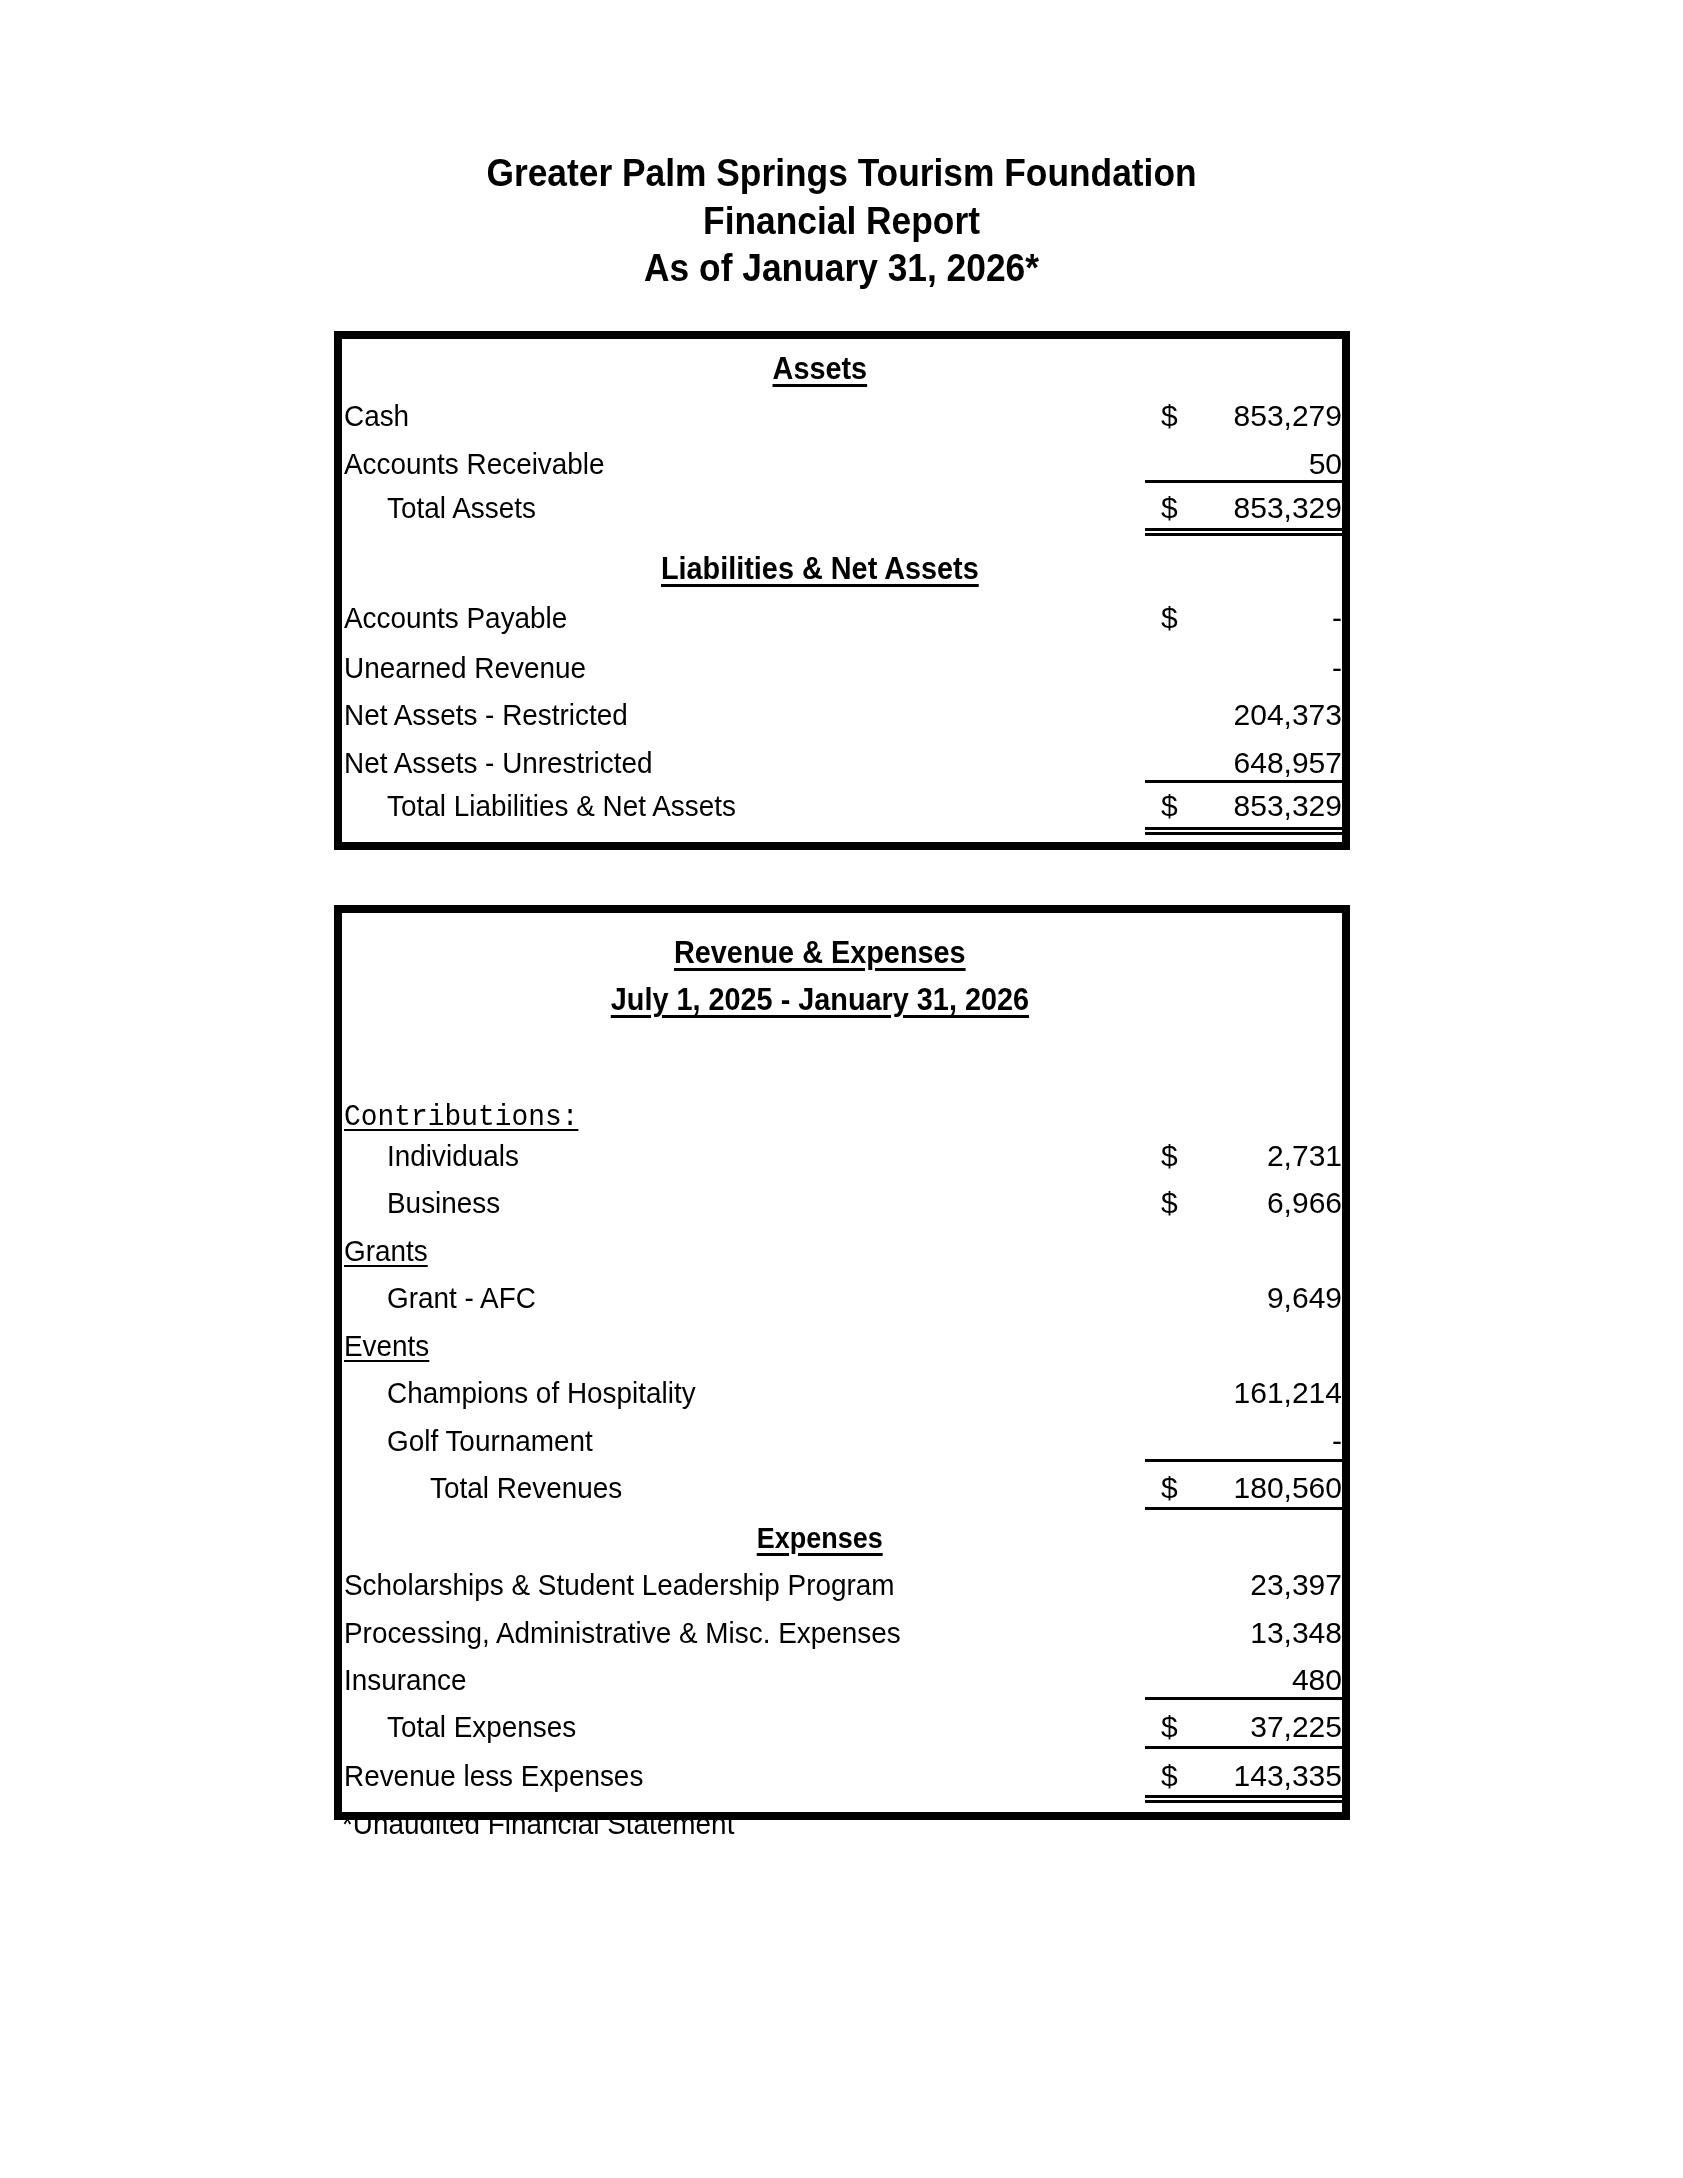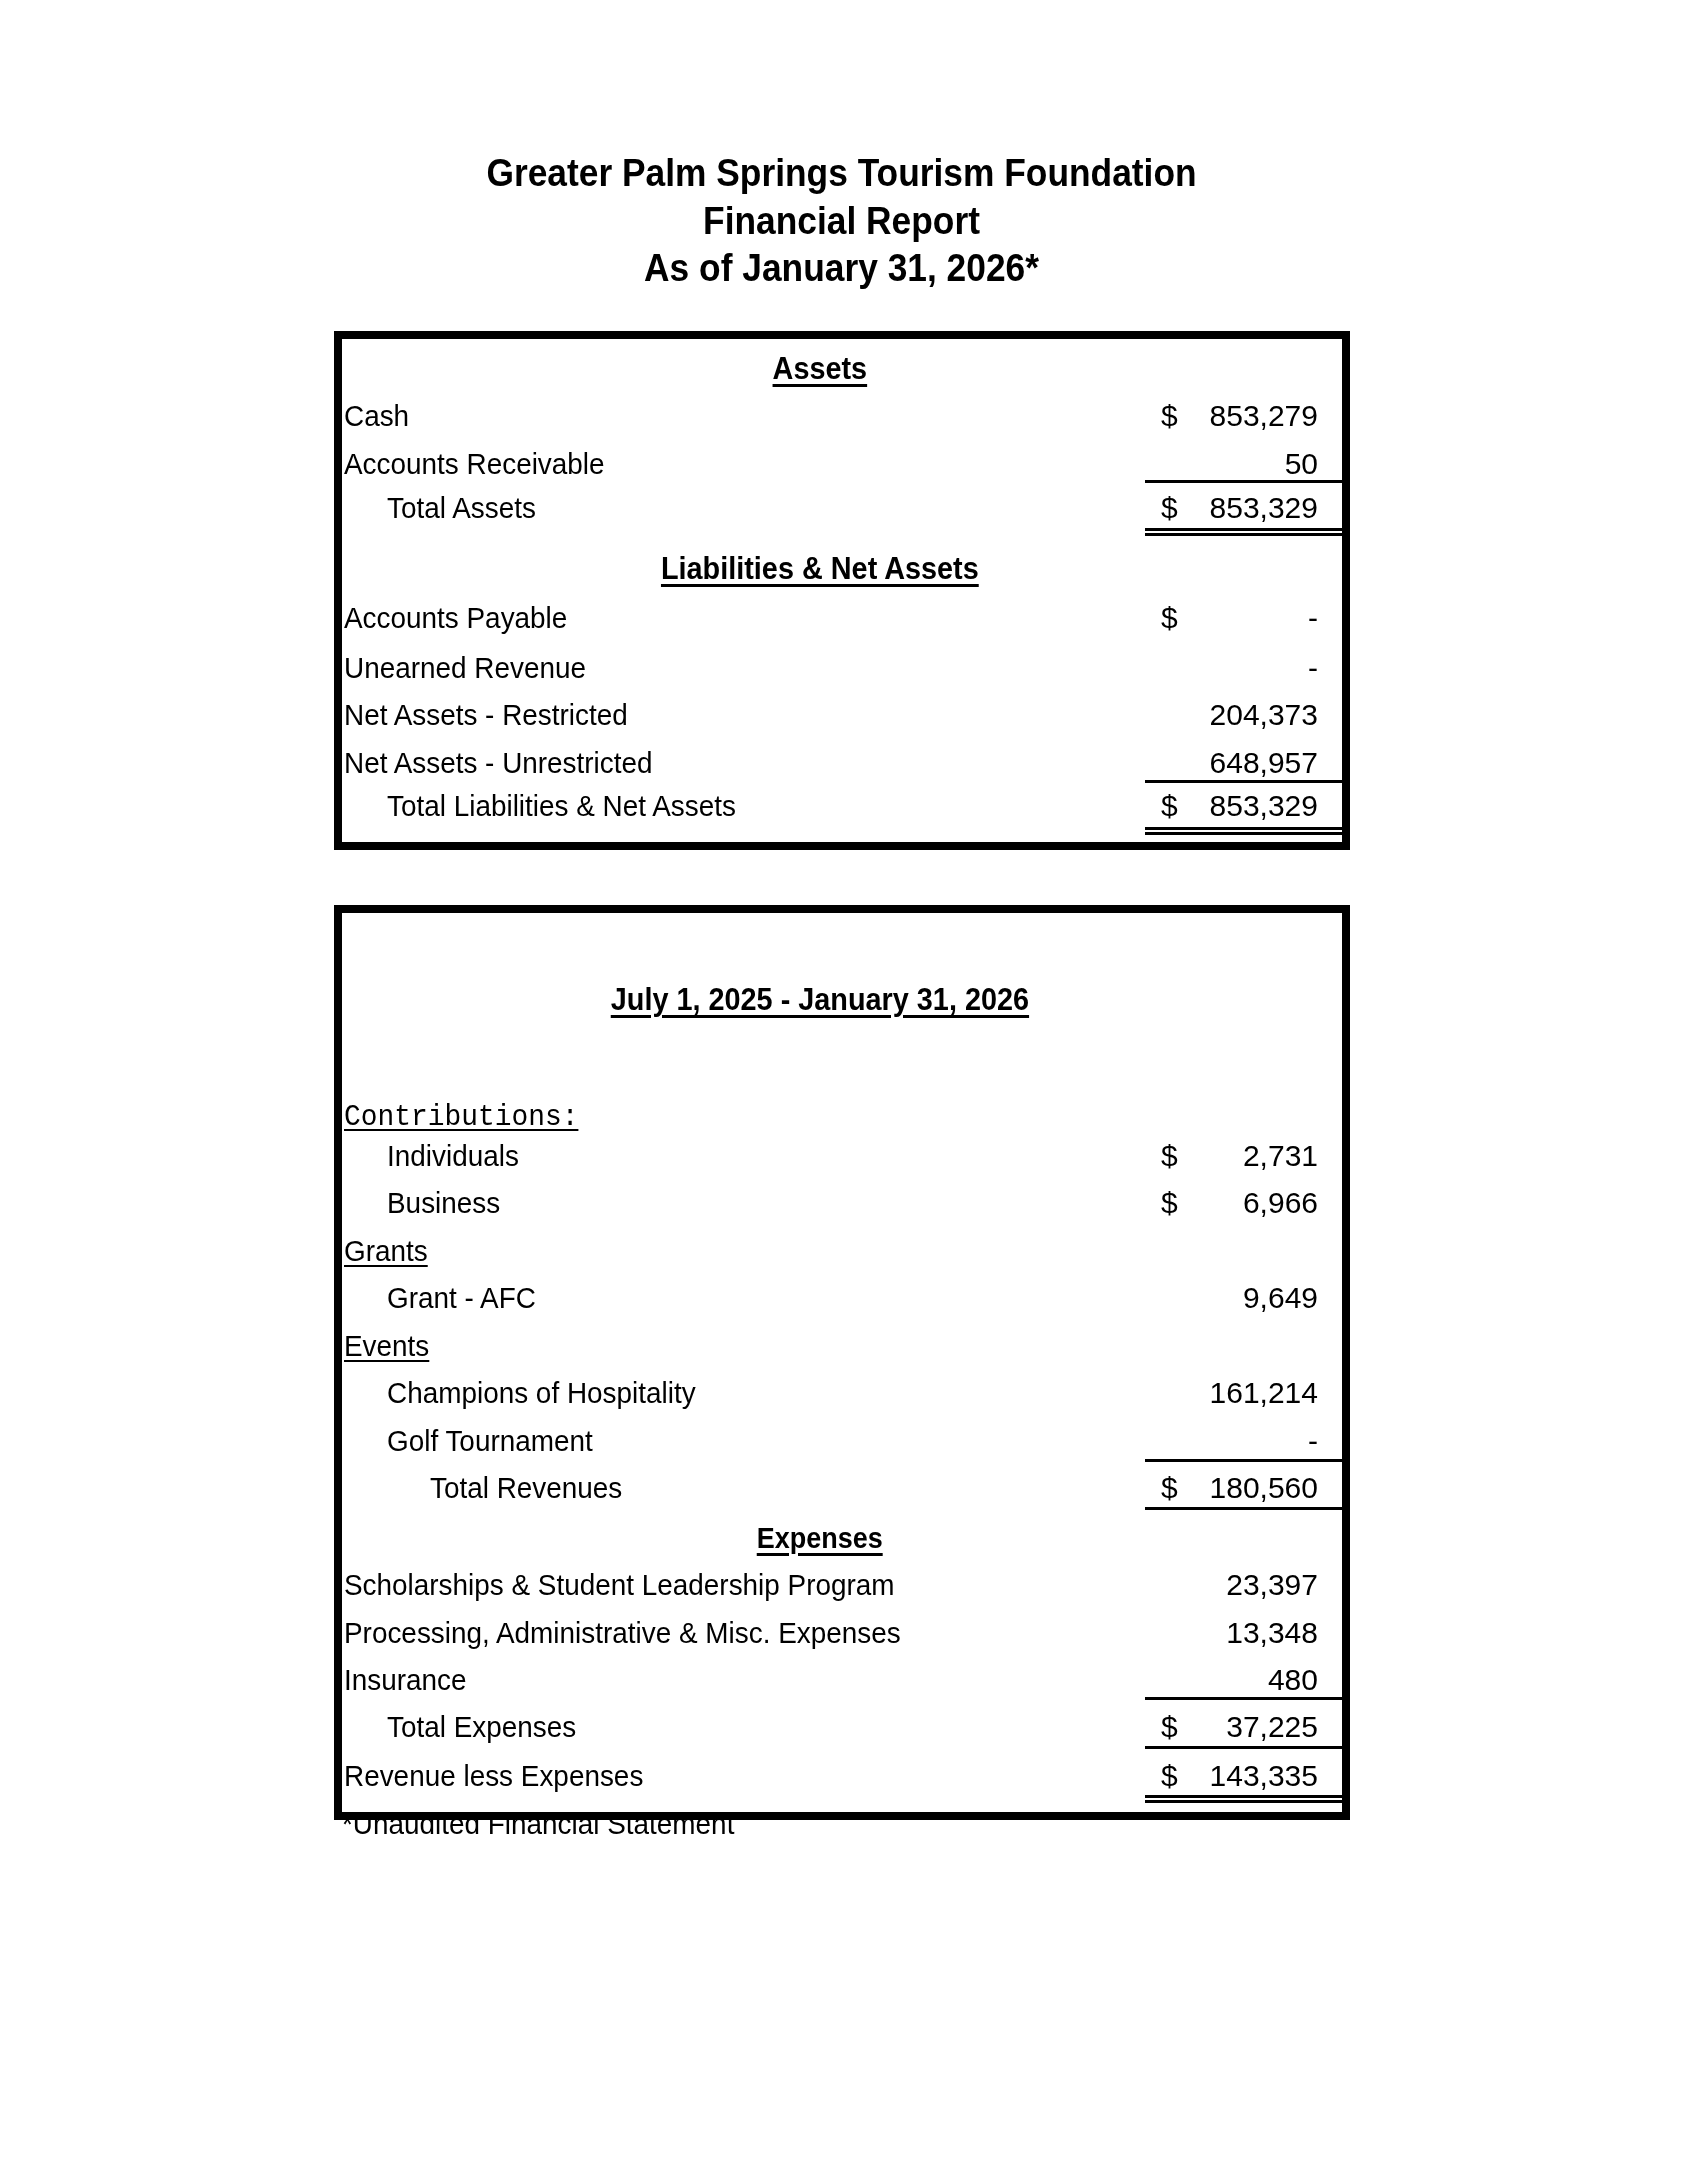--- a/index.html
+++ b/index.html
@@ -7,21 +7,21 @@
          font-family: "Liberation Sans", sans-serif; color: #000; }
   .title { position: absolute; left: 0; width: 1683px; text-align: center;
            font-weight: bold; font-size: 38px; line-height: 46px; transform: scaleX(0.93); transform-origin: 842px 0; }
   .box { position: absolute; left: 334px; width: 1016px; border: 8px solid #000; box-sizing: border-box; }
   .row { position: absolute; left: 0; right: 0; height: 40px; font-size: 30px; line-height: 40px; }
   .row .lbl { position: absolute; left: 2px; white-space: nowrap; transform: scaleX(0.93); transform-origin: 0 50%; }
   .row .lbl.i1 { left: 45px; }
   .row .lbl.i2 { left: 88px; }
   .row .lbl.u { text-decoration: underline; text-underline-offset: 4px; text-decoration-thickness: 2px; }
   .row .cur { position: absolute; left: 819px; }
-  .row .val { position: absolute; right: 24px; text-align: right; margin-left: 44px; }
+  .row .val { position: absolute; right: 0; text-align: right; margin-left: 44px; }
   .hdr { position: absolute; left: 0; width: 956px; text-align: center; font-weight: bold; font-size: 31px; line-height: 40px; }
   .hdr span { display: inline-block; text-decoration: underline; text-underline-offset: 5px; text-decoration-thickness: 3px; transform: scaleX(0.93); }
   .rule { position: absolute; left: 803px; width: 197px; height: 3px; background: #000; }
   .rule.dbl { height: 8px; background: transparent; border-top: 3px solid #000; border-bottom: 3px solid #000; box-sizing: border-box; }
   .foot { position: absolute; left: 342px; top: 1804px; font-size: 30px; line-height: 40px; transform: scaleX(0.93); transform-origin: 0 50%; }
 </style>
 </head>
 <body>
 
 <div class="title" style="top:150px;">Greater Palm Springs Tourism Foundation</div>
@@ -74,20 +74,21 @@
   <div class="rule" style="top:441px;"></div>
   <div class="row" style="top:447px;">
     <span class="lbl i1">Total Liabilities &amp; Net Assets</span>
     <span class="cur">$</span>
     <span class="val">853,329</span>
   </div>
   <div class="rule dbl" style="top:488px;"></div>
 </div>
 
 <div class="box" style="top:905px; height:915px;">
+  <div class="hdr" style="top:20px;"><span>Revenue &amp; Expenses</span></div>
   <div class="hdr" style="top:67px;"><span>July 1, 2025 - January 31, 2026</span></div>
 
   <div class="row" style="top:184px;font-family:Liberation Mono, monospace;">
     <span class="lbl u">Contributions:</span>
   </div>
   <div class="row" style="top:223px;">
     <span class="lbl i1">Individuals</span>
     <span class="cur">$</span>
     <span class="val">2,731</span>
   </div>

